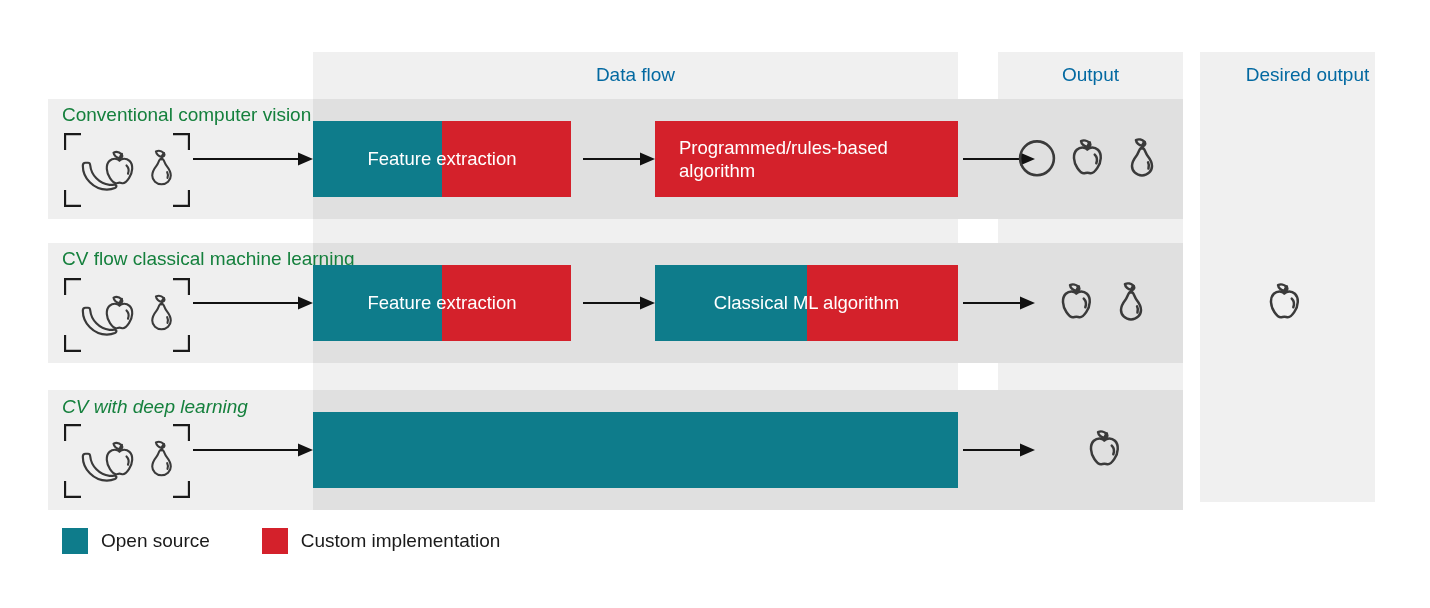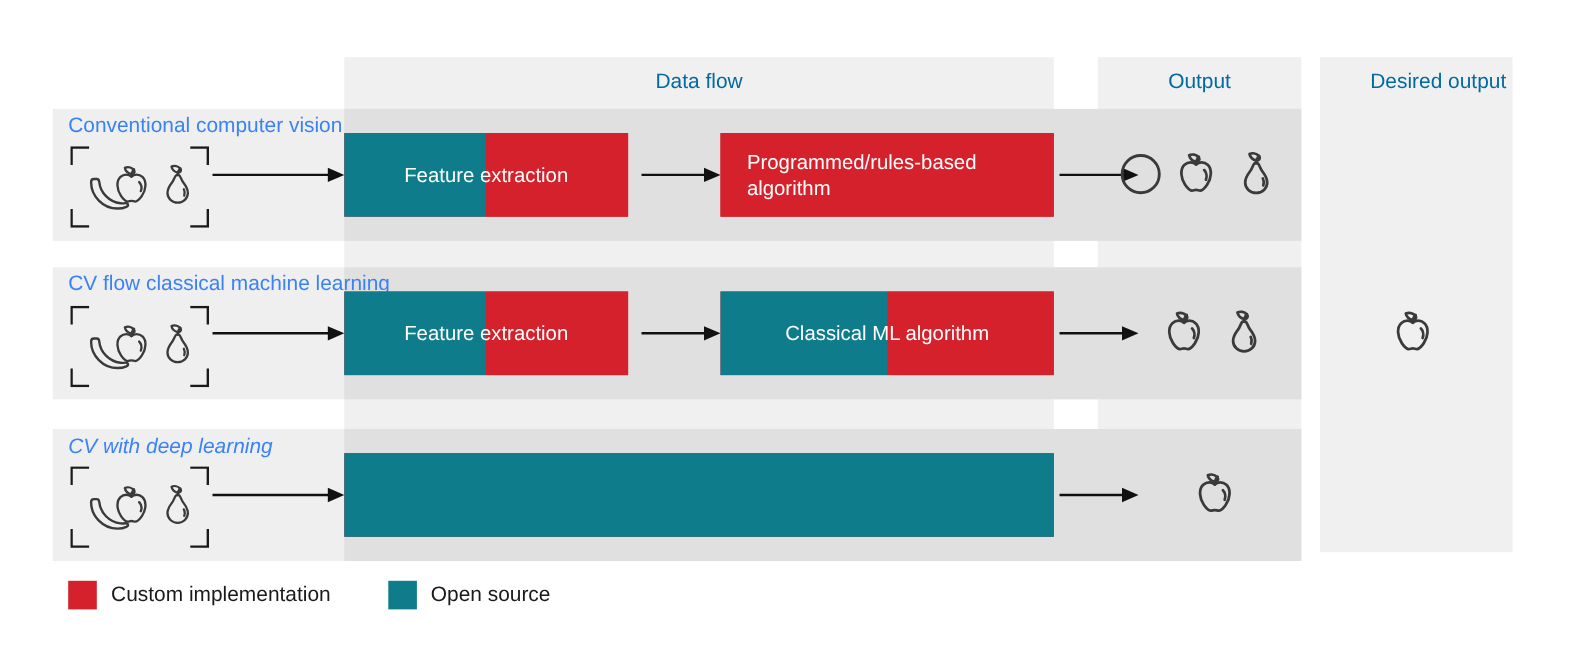--- a/index.html
+++ b/index.html
@@ -58,21 +58,21 @@
   }
   #row-band-0 { top: 99px; }
   #row-band-1 { top: 243px; }
   #row-band-2 { top: 390px; }
 
   
   .row-label {
     position: absolute;
     left: 62px;
     font-size: 19px;
-    color: #3b82f6;
+    color: #15803d;
     white-space: nowrap;
   }
   #row-label-0 { top: 104px; }
   #row-label-1 { top: 248px; }
   #row-label-2 { top: 396px; font-style: italic; }
 
   
   .input-icon {
     position: absolute;
     left: 64px;
@@ -335,20 +335,20 @@
           <path d="M22 13.5c-2.6-2.4-6.2-2.1-8 -0.2 -1.8-1.9-5.4-2.2-8 0.2 -3.3 3.1-2.6 9.4 0.4 13.8 1.7 2.5 3.6 4.1 4.9 4.1 0.9 0 1.7-0.5 2.7-0.5 1 0 1.8 0.5 2.7 0.5 1.3 0 3.2-1.6 4.9-4.1 3-4.4 3.7-10.7 0.4-13.8z" stroke="#3a3a3a" stroke-width="1.9" stroke-linejoin="round"></path>
           <path d="M14 13.2c0-2.4 0.6-4 1.9-5.3" stroke="#3a3a3a" stroke-width="1.9" stroke-linecap="round"></path>
           <path d="M15.6 8.2c-1.6-1.7-4.4-2.2-6.4-1.3 0.3 2.2 2.4 4.2 4.6 4.4 0.8 0.1 1.5-0.1 2-0.6 0.5-0.6 0.4-1.8-0.2-2.5z" stroke="#3a3a3a" stroke-width="1.9" stroke-linejoin="round"></path>
           <path d="M19.6 17.2c1.6 1.6 2 4.5 1.2 6.6" stroke="#3a3a3a" stroke-width="1.9" stroke-linecap="round"></path>
         </svg></span>
     </div>
   </div>
 
 <div id="legend">
   <div class="legend-item">
+    <span class="legend-swatch" id="legend-swatch-0" style="background: rgb(14, 124, 139);"></span>
+    <span class="legend-text">Open source</span>
+  </div>
+  <div class="legend-item">
     <span class="legend-swatch" id="legend-swatch-1" style="background: rgb(212, 33, 43);"></span>
     <span class="legend-text">Custom implementation</span>
   </div>
-  <div class="legend-item">
-    <span class="legend-swatch" id="legend-swatch-0" style="background: rgb(14, 124, 139);"></span>
-    <span class="legend-text">Open source</span>
-  </div>
 </div>
 
 </body></html>

